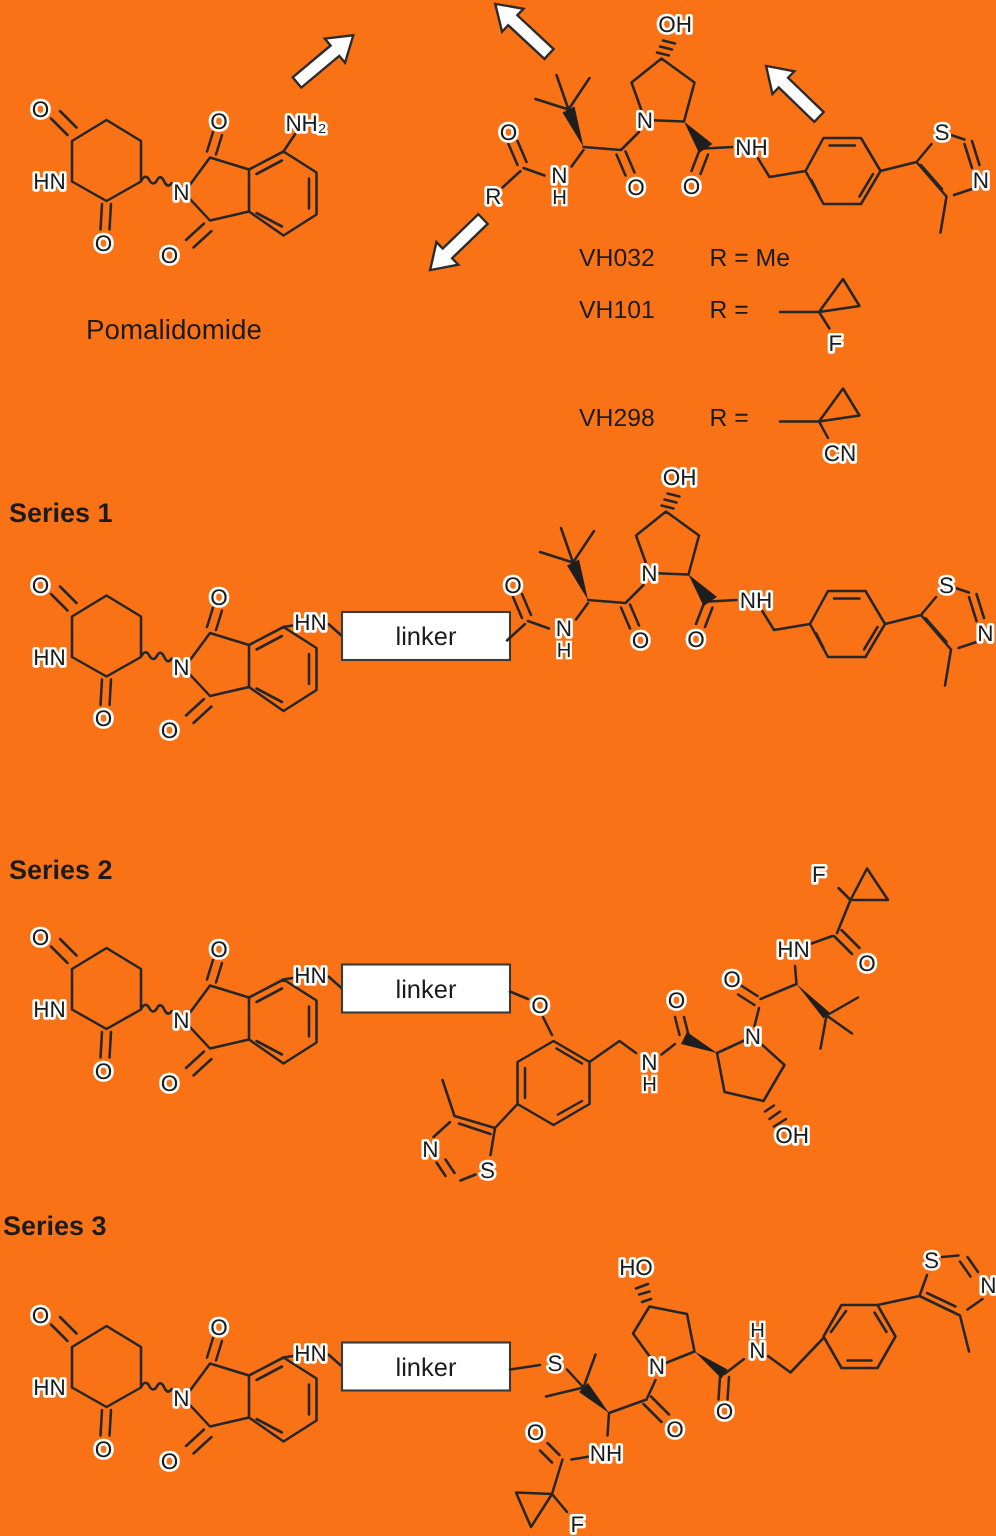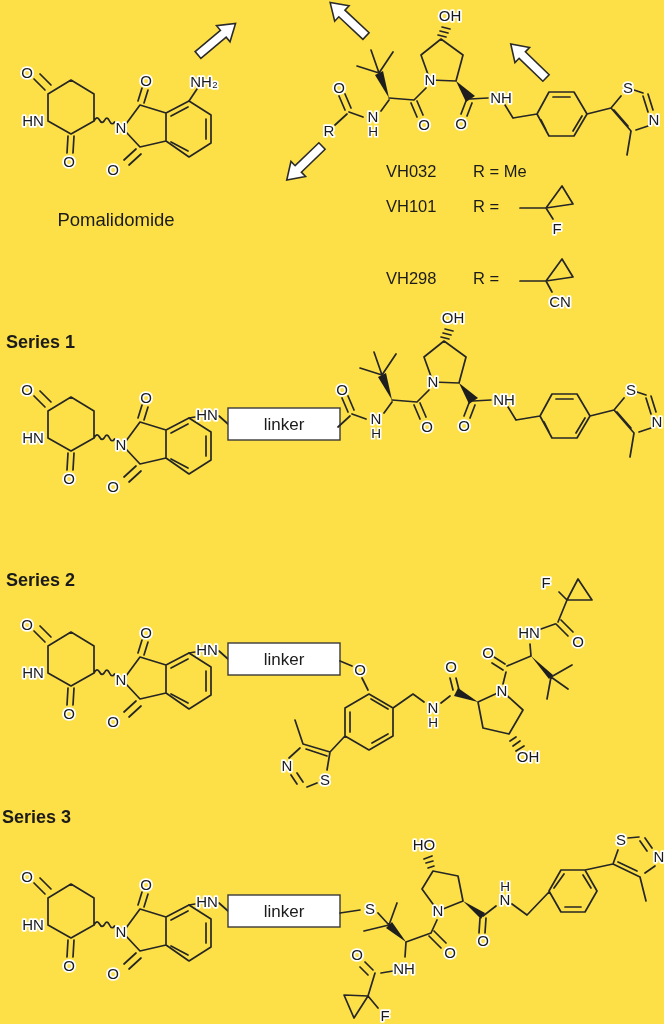--- a/index.html
+++ b/index.html
@@ -1,16 +1,16 @@
 <!DOCTYPE html>
 <html><head>
 <meta charset="utf-8">
 <style>
   html,body{margin:0;padding:0;background:#ffffff;}
-  .page{width:664px;height:1024px;background:#fde047;position:relative;overflow:hidden;}
+  .page{width:664px;height:1024px;background:#f97316;position:relative;overflow:hidden;}
   svg{display:block;}
   svg text{font-family:"Liberation Sans","DejaVu Sans",sans-serif;fill:#1b1b1b;}
   .atom{font-size:15px;text-anchor:middle;paint-order:stroke;stroke:#ffffff;stroke-width:3.5px;stroke-linejoin:round;}
   .atom-h{font-size:13.5px;text-anchor:middle;paint-order:stroke;stroke:#ffffff;stroke-width:3px;}
   .caption{font-size:18.5px;text-anchor:middle;}
   .series-label{font-size:18px;font-weight:700;text-anchor:start;}
   .vh-name{font-size:16.5px;text-anchor:start;}
   .linker-label{font-size:17px;text-anchor:middle;}
   .bond{stroke:#262626;stroke-width:1.7;fill:none;stroke-linecap:round;stroke-linejoin:round;}
   .wedge{fill:#1e1e1e;stroke:none;}

